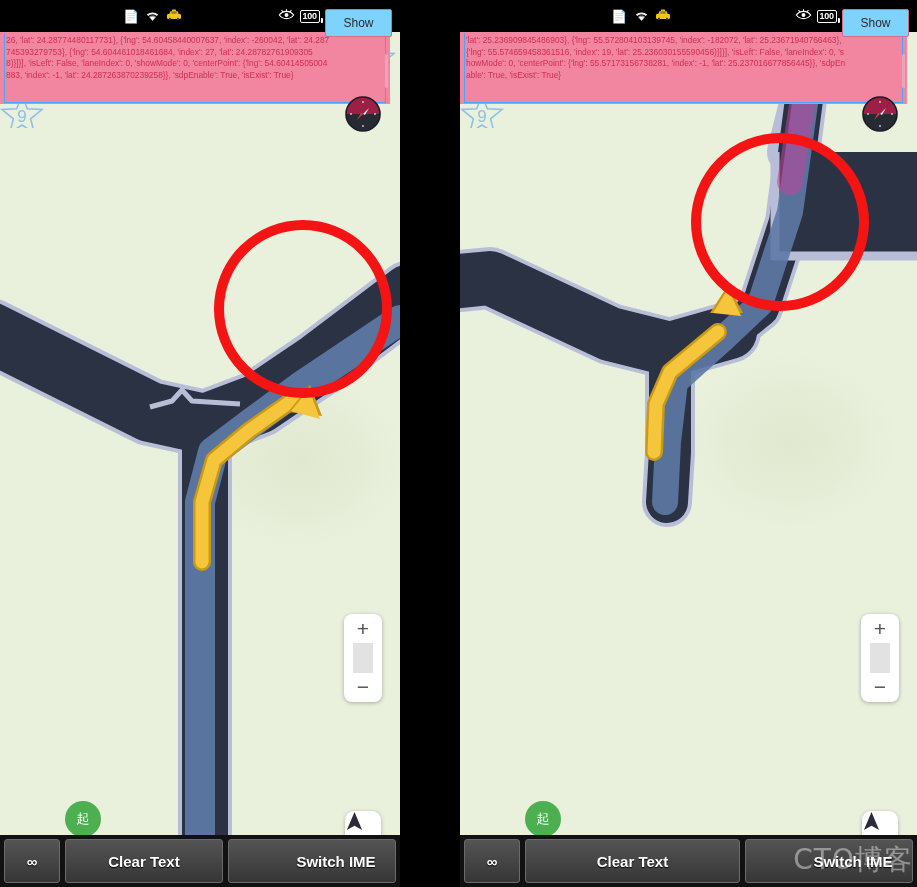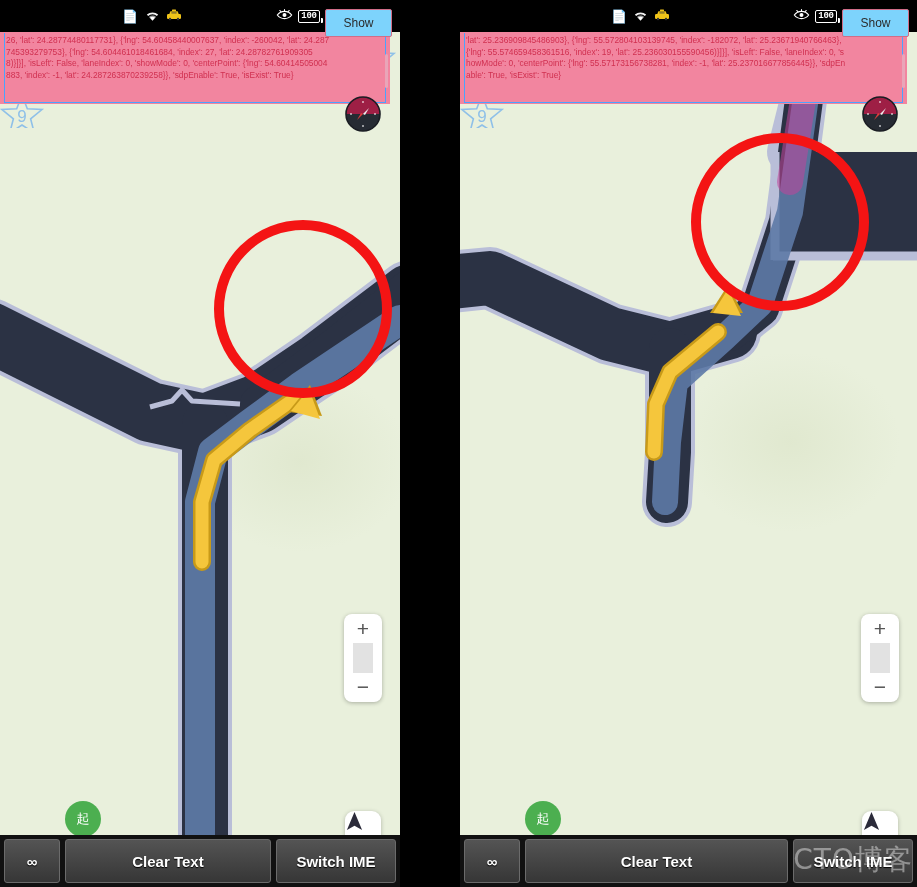--- a/index.html
+++ b/index.html
@@ -15,21 +15,21 @@
   .statusbar{position:absolute;top:0;left:0;right:0;height:32px;background:#000;
              display:flex;align-items:center;justify-content:space-between;
              padding:0 10px;box-sizing:border-box;}
   .sb-left{display:flex;align-items:center;gap:6px;flex:1;justify-content:center;
            padding-left:18px;}
   .sb-right{display:flex;align-items:center;gap:5px;}
   .sb-icon{color:#fff;font-size:13px;line-height:1;display:inline-block;}
   .sb-sim{font-size:13px;color:#fff;}
   .batt{border:1.4px solid #fff;border-radius:2px;font-size:9px;color:#fff;
         padding:0px 2px 0px 2px;line-height:11px;letter-spacing:-.3px;font-weight:bold;}
-  .batt-wrap{display:flex;align-items:flex-end;font-family:Liberation Mono, monospace;}
+  .batt-wrap{display:flex;align-items:flex-end;}
   .batt-nub{width:2px;height:5px;background:#fff;margin-left:1px;border-radius:0 1px 1px 0;}
   .sb-time{color:#fff;font-size:16px;font-weight:600;letter-spacing:.3px;}
   .bolt{color:#fff;font-size:12px;}
   .eye{color:#fff;font-size:13px;}
 
   
   .map{position:absolute;top:32px;left:0;right:0;bottom:52px;background:#e9f0dc;overflow:hidden;}
   .map svg{position:absolute;top:0;left:0;}
 
   
@@ -74,21 +74,21 @@
   
   .imebar{position:absolute;left:0;bottom:0;height:52px;width:100%;
           background:#111;display:flex;align-items:center;padding:0 4px;
           box-sizing:border-box;gap:5px;z-index:40;}
   .imebar .btn{background:linear-gradient(#545454,#363636);
                border:1px solid #6b6b6b;border-radius:3px;color:#fff;
                font-size:15px;font-weight:bold;display:flex;align-items:center;
                justify-content:center;height:42px;text-shadow:0 1px 1px #000;}
   .btn-inf{width:54px;font-size:20px;font-weight:normal;}
   .btn-clear{flex:1;}
-  .btn-switch{width:118px;}
+  .btn-switch{width:118px;padding-left:48px;}
 
   
   .watermark{position:absolute;right:4px;bottom:8px;z-index:60;
              color:rgba(255,255,255,.42);font-size:28px;letter-spacing:1px;
              font-family:"DejaVu Sans",sans-serif;pointer-events:none;}
   .gap{position:absolute;left:400px;top:0;width:60px;height:887px;background:#000;z-index:50;}
 </style>
 </head>
 <body>
 

